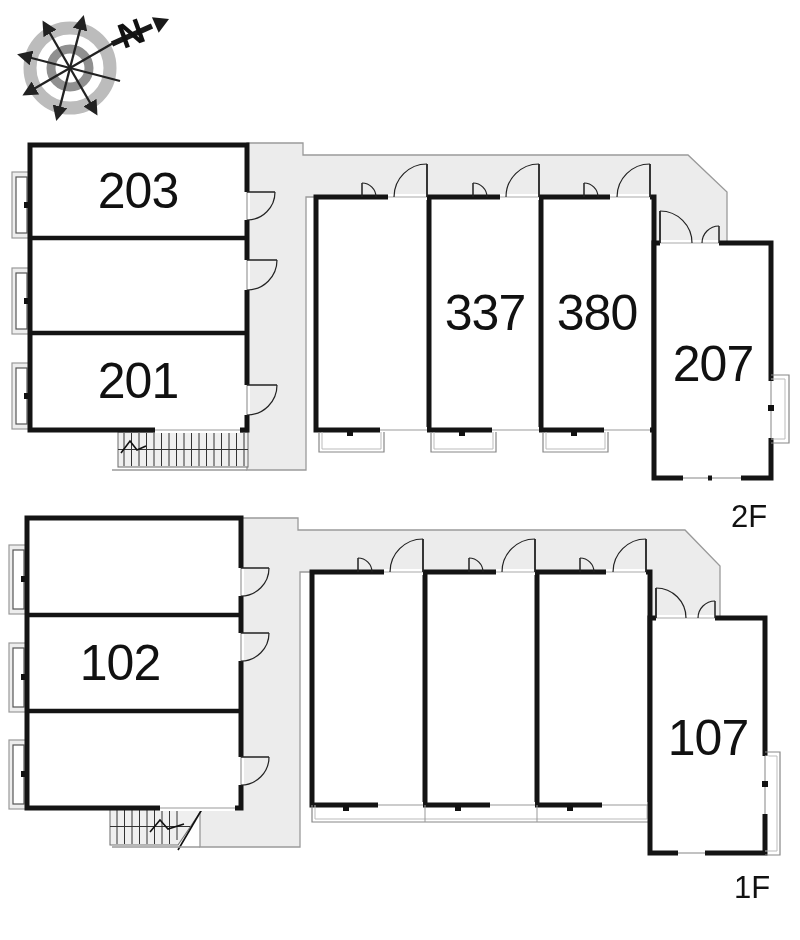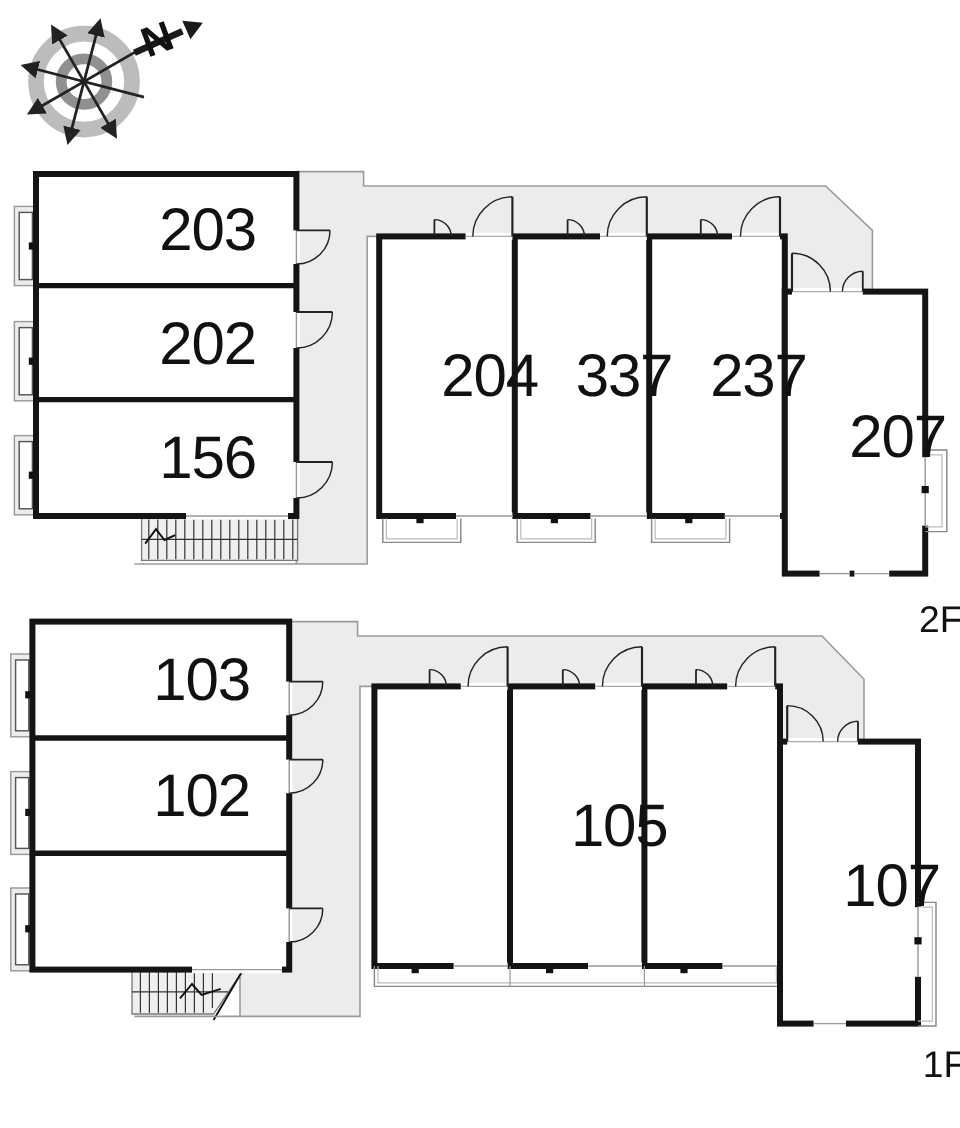--- a/index.html
+++ b/index.html
@@ -1,20 +1,20 @@
 <!DOCTYPE html>
 <html><head>
 <meta charset="utf-8">
 <style>
   html,body{margin:0;padding:0;background:#fff;}
   .plan{position:relative;width:800px;height:940px;background:#fff;overflow:hidden;
         font-family:"Liberation Sans",sans-serif;}
   .plan svg{position:absolute;left:0;top:0;}
   .lbl{position:absolute;transform:translate(-50%,-50%);
-       font-size:50px;color:#111;letter-spacing:-1px;white-space:nowrap;line-height:1;margin-left:35px;}
+       font-size:50px;color:#111;letter-spacing:-1px;white-space:nowrap;line-height:1;}
   .lbl-floor{font-size:31px;letter-spacing:0;}
   .lbl-n{position:absolute;font-size:35px;font-weight:bold;color:#111;
          transform:translate(-50%,-50%) rotate(-20deg);line-height:1;}
 </style>
 </head>
 <body>
 
 <div class="plan">
 
 <svg width="800" height="940" viewBox="0 0 800 940">
@@ -284,27 +284,23 @@
         <line x1="765" y1="756" x2="765" y2="814" stroke="#999" stroke-width="1.2"></line>
         <rect x="762" y="781" width="6" height="6" fill="#111"></rect>
       </g>
     </g>
   </g>
 </svg>
 
   <div class="lbl-n" style="left:131px;top:33px">N</div>
 
   <div class="lbl" style="left:138px;top:191px">203</div>
-  <div class="lbl" style="left:138px;top:286px">202</div>
-  <div class="lbl" style="left:138px;top:381px">156</div>
-  <div class="lbl" style="left:373px;top:313px">204</div>
+  <div class="lbl" style="left:138px;top:381px">201</div>
   <div class="lbl" style="left:485px;top:313px">337</div>
-  <div class="lbl" style="left:597px;top:313px">237</div>
+  <div class="lbl" style="left:597px;top:313px">380</div>
   <div class="lbl" style="left:713px;top:364px">207</div>
   <div class="lbl lbl-floor" style="left:749px;top:516px">2F</div>
 
-  <div class="lbl" style="left:133px;top:566px">103</div>
-  <div class="lbl" style="left:133px;top:663px">102</div>
-  <div class="lbl" style="left:481px;top:688px">105</div>
+  <div class="lbl" style="left:120px;top:663px">102</div>
   <div class="lbl" style="left:708px;top:738px">107</div>
   <div class="lbl lbl-floor" style="left:752px;top:887px">1F</div>
 
 </div>
 
 </body></html>

